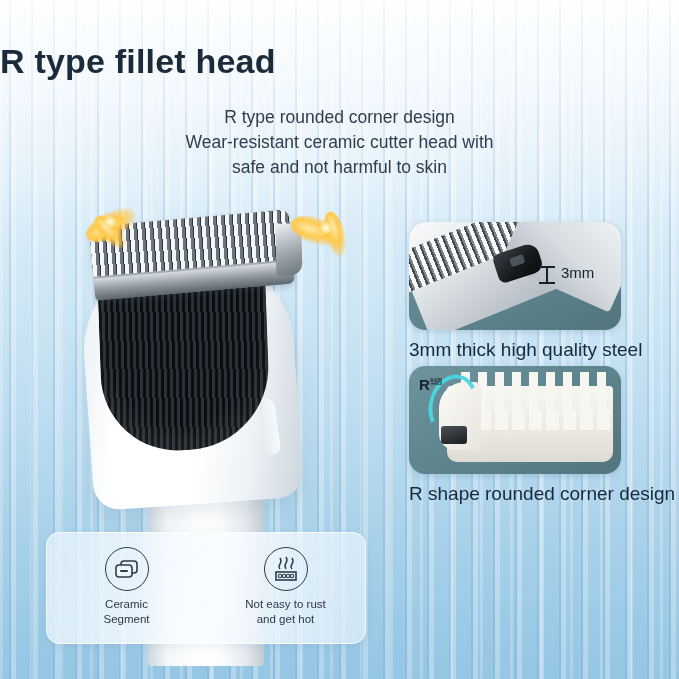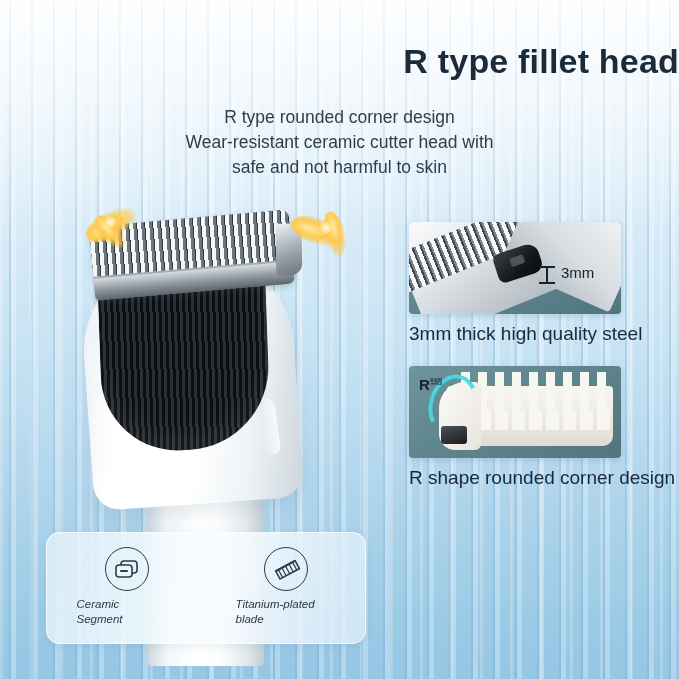--- a/index.html
+++ b/index.html
@@ -45,21 +45,21 @@
       rgba(255,255,255,0.00) 30px);
   }
   .bg-toplight{
     position:absolute;left:0;right:0;top:0;height:230px;
     background:linear-gradient(180deg,rgba(255,255,255,.75),rgba(255,255,255,0));
     pointer-events:none;
   }
 
   
   .title{
-    position:absolute;left:0;right:0;top:42px;text-align:right;
+    position:absolute;left:0;right:0;top:42px;text-align:left;
     font-size:34px;font-weight:bold;letter-spacing:.2px;
     color:#1c2b3a;
   }
   .subtitle{
     position:absolute;left:0;right:0;top:105px;text-align:center;
     font-size:17.5px;line-height:25px;color:#2f3d4c;
   }
   .subtitle div{white-space:nowrap;}
 
   
@@ -147,34 +147,34 @@
       rgba(226,240,250,.82) 0%,
       rgba(240,248,253,.88) 28%,
       rgba(248,252,255,.92) 52%,
       rgba(232,243,251,.85) 78%,
       rgba(218,236,248,.80) 100%);
     border:1px solid rgba(255,255,255,.75);
     box-shadow:0 2px 10px rgba(90,130,165,.14);
     display:flex;align-items:flex-start;justify-content:space-around;
     padding-top:14px;box-sizing:border-box;
   }
-  .feat{width:100px;font-style:italic;}
+  .feat{width:100px;text-align:center;}
   .feat .circle{
     width:42px;height:42px;border-radius:50%;
     border:1.6px solid #2d3b49;margin:0 auto 6px auto;
     position:relative;
   }
   .feat .cap{
     font-size:11.5px;line-height:15px;color:#2b3847;
   }
 
   
   .panel{position:absolute;left:409px;width:212px;}
   .panel .thumb{
-    width:212px;height:92px;border-radius:4px;
+    width:212px;height:108px;border-radius:16px;
     background:linear-gradient(150deg,#6e949e 0%,#5f868f 45%,#52757e 100%);
     overflow:hidden;position:relative;
     box-shadow:0 2px 6px rgba(70,110,140,.22);
     text-decoration:underline;
   }
   .panel .cap{
     margin-top:9px;text-align:center;
     font-size:19px;color:#18293c;white-space:nowrap;
   }
   #panel-steel{top:222px;}
@@ -346,36 +346,39 @@
           <rect x="10" y="17" width="16" height="12" rx="3" fill="#eef6fc" stroke="#2d3b49" stroke-width="1.6"></rect>
           <rect x="14" y="22" width="8" height="2" rx="1" fill="#2d3b49"></rect>
         </svg>
       </div>
       <div class="cap">
         <span>Ceramic</span><br>
         <span>Segment</span>
       </div>
     </div>
 
+
     <div class="feat">
       <div class="circle">
         <svg viewBox="0 0 42 42" width="42" height="42">
-          <g transform="rotate(-28 21 21)">
-            <rect x="11" y="18" width="22" height="9" fill="none" stroke="#2d3b49" stroke-width="1.6"></rect>
-            <path d="M14 18 L14 27 M18 18 L18 27 M22 18 L22 27 M26 18 L26 27 M30 18 L30 27" stroke="#2d3b49" stroke-width="1.2"></path>
-            <path d="M11 18 L33 18" stroke="#2d3b49" stroke-width="2"></path>
-          </g>
+          <path d="M15 10 q2 3 0 6 q-2 3 0 5" fill="none" stroke="#2d3b49" stroke-width="1.4"></path>
+          <path d="M21 9 q2 3 0 6 q-2 3 0 6" fill="none" stroke="#2d3b49" stroke-width="1.4"></path>
+          <path d="M27 10 q2 3 0 6 q-2 3 0 5" fill="none" stroke="#2d3b49" stroke-width="1.4"></path>
+          <rect x="11" y="24" width="20" height="8" fill="none" stroke="#2d3b49" stroke-width="1.6"></rect>
+          <circle cx="15" cy="28" r="1.7" fill="none" stroke="#2d3b49" stroke-width="1.1"></circle>
+          <circle cx="19" cy="28" r="1.7" fill="none" stroke="#2d3b49" stroke-width="1.1"></circle>
+          <circle cx="23" cy="28" r="1.7" fill="none" stroke="#2d3b49" stroke-width="1.1"></circle>
+          <circle cx="27" cy="28" r="1.7" fill="none" stroke="#2d3b49" stroke-width="1.1"></circle>
         </svg>
       </div>
       <div class="cap">
-        <span>Titanium-plated</span><br>
-        <span>blade</span>
-      </div>
-    </div>
-
+        <span>Not easy to rust</span><br>
+        <span>and get hot</span>
+      </div>
+    </div>
 
   </div>
 
   <div class="panel" id="panel-steel">
     <div class="thumb">
       <div class="p1-wedge"></div>
       <div class="p1-teeth"></div>
       <div class="p1-diag"></div>
       <div class="p1-dark"></div>
       <div class="p1-caliper">

